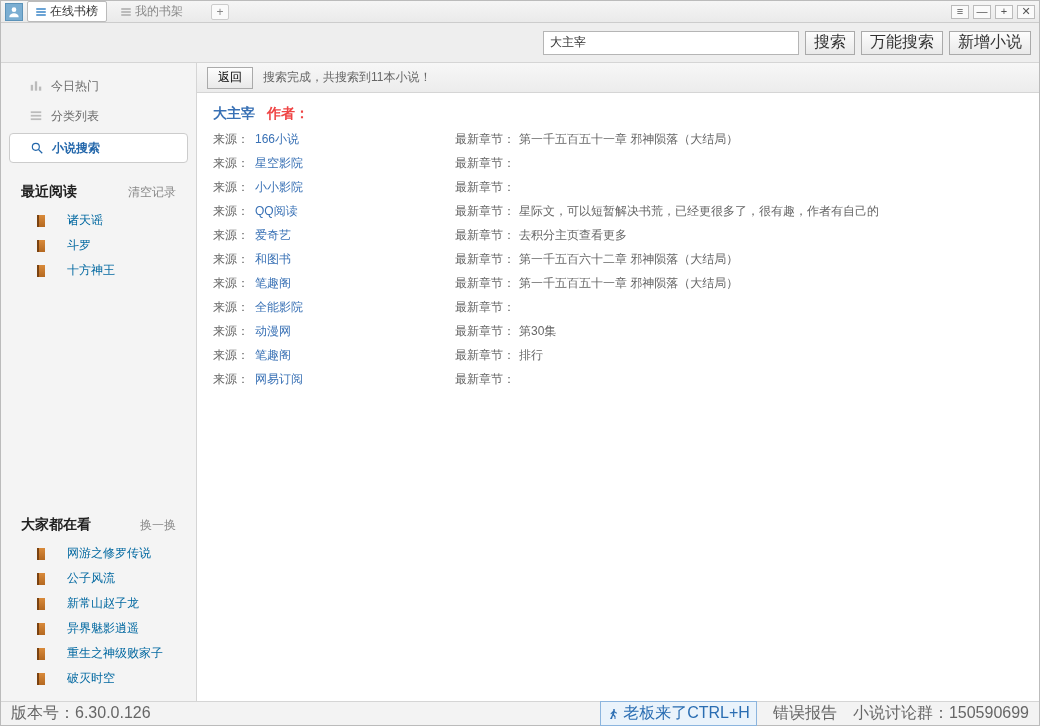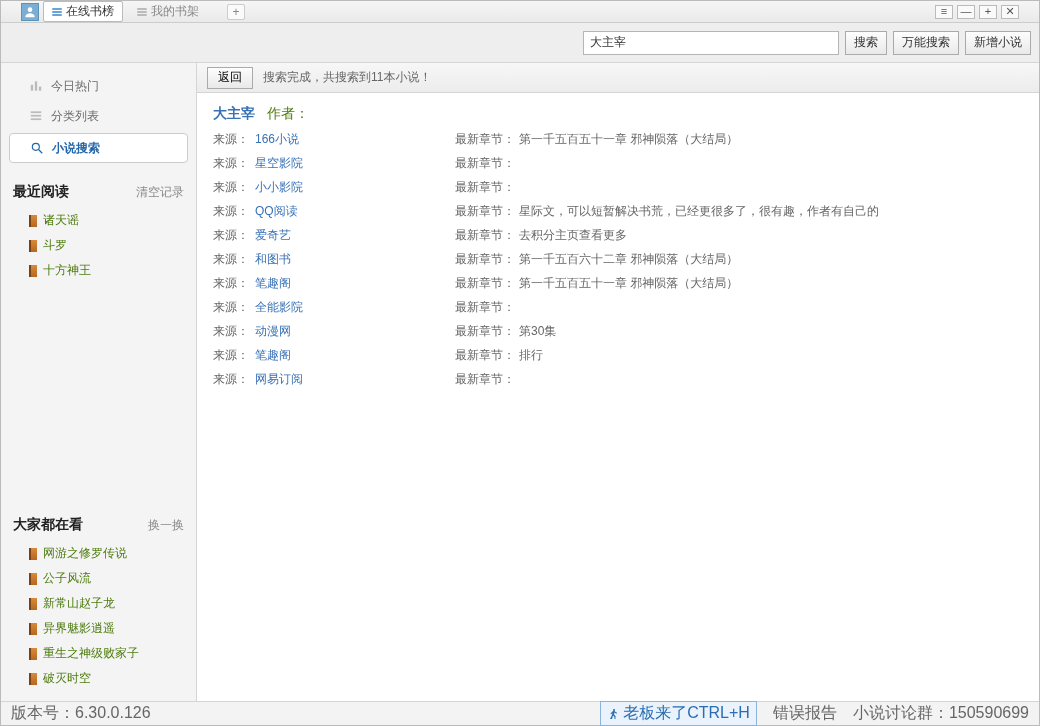--- a/index.html
+++ b/index.html
@@ -1,67 +1,67 @@
 <!DOCTYPE html>
 <html><head>
 <meta charset="utf-8">
 <style>
 * { margin: 0; padding: 0; box-sizing: border-box; }
 body { font-family: "Microsoft YaHei", Arial, sans-serif; font-size: 12px; background: #e8e8e8; width: 1040px; height: 726px; overflow: hidden; color: #333; }
 
 .window { width: 1040px; height: 726px; background: #fff; display: flex; flex-direction: column; border: 1px solid #bbb; }
 
 
-.titlebar { height: 22px; background: linear-gradient(#f5f5f5, #eaeaea); border-bottom: 1px solid #ccc; display: flex; align-items: center; padding: 0 20px; }
+.titlebar { height: 22px; background: linear-gradient(#f5f5f5, #eaeaea); border-bottom: 1px solid #ccc; display: flex; align-items: center; padding: 0 4px; }
 .avatar { width: 18px; height: 18px; background: #7baed2; border: 1px solid #5c93b9; margin-right: 4px; display:flex; align-items:center; justify-content:center;}
 .avatar svg { width:14px; height:14px; fill:#fff; }
 .tab-active { background: #fff; border: 1px solid #bbb; border-radius: 2px; padding: 1px 8px; display: flex; align-items: center; gap: 4px; margin-right: 6px;}
 .tab-active .bars-icon { color:#6aa3d5; }
 .tab-inactive { color: #888; padding: 1px 8px; display: flex; align-items: center; gap: 4px; }
 .tab-add { width: 18px; height: 16px; border: 1px solid #ccc; border-radius: 2px; display:flex; align-items:center; justify-content:center; margin-left: 20px; color:#888; background:#fafafa;}
 .titlebar-spacer { flex: 1; }
 .window-ctrl { width: 18px; height: 14px; border: 1px solid #bbb; margin-left: 4px; display: flex; align-items: center; justify-content: center; color: #555; background:#fafafa; font-size:11px; line-height:1;}
 
 .bars-icon { display:inline-flex; flex-direction:column; gap:1px; }
 .bars-icon span { width:10px; height:2px; background: currentColor; display:block; border-radius:1px;}
 .bars-icon.gray { color:#bbb; }
 
 
 .searchrow { height: 40px; background: #eee; border-bottom: 1px solid #d5d5d5; display: flex; align-items: center; justify-content: flex-end; padding: 0 8px; gap: 6px;}
 .search-input { width: 256px; height: 24px; border: 1px solid #b5b5b5; background: #fff; padding: 0 6px; font-size: 12px; color:#333;}
-.btn { height: 24px; padding: 0 8px; border: 1px solid #aaa; background: linear-gradient(#fdfdfd, #e9e9e9); cursor: pointer; font-size: 12px; color:#333;}
+.btn { height: 24px; padding: 0 8px; border: 1px solid #aaa; background: linear-gradient(#fdfdfd, #e9e9e9); cursor: pointer; font-size: 16px; color:#333;}
 
 
 .body { flex: 1; display: flex; overflow: hidden;}
 
 
 .sidebar { width: 196px; background: #f4f4f4; border-right: 1px solid #d5d5d5; display: flex; flex-direction: column; padding: 8px 0 0 0;}
 .side-nav-item { height: 30px; display: flex; align-items: center; padding-left: 28px; gap: 8px; color: #6b6b6b; cursor:pointer;}
 .side-nav-item.active { background: #fff; border: 1px solid #ccc; margin: 2px 8px; border-radius: 4px; color: #2266aa; font-weight: bold; padding-left: 20px;}
 .side-nav-item.active svg { fill:#2266aa;}
 .side-nav-item svg { width:14px; height:14px; fill:#bbb;}
 
-.side-section { margin-top: 14px; padding: 0 10px;}
+.side-section { margin-top: 14px; padding: 0 18px;}
 .side-section-head { display: flex; align-items: center; justify-content: space-between; padding: 4px 2px 6px 2px; border-bottom: 1px dotted transparent;}
 .side-section-title { font-size: 14px; color: #222; font-weight: bold;}
 .side-section-link { font-size: 12px; color: #888; cursor: pointer;}
-.side-list-item { display: flex; align-items: center; gap: 6px; padding: 4px 4px 4px 18px; color: #4d7c0f; cursor:pointer;}
+.side-list-item { display: flex; align-items: center; gap: 22px; padding: 4px 4px 4px 18px; color: #0369a1; cursor:pointer;}
 .book-icon { width: 8px; height: 12px; background: linear-gradient(#d98a3a, #b46820); border-left: 2px solid #7a4210; display:inline-block;}
 
 .side-spacer { flex: 1; }
 
 
 .main { flex: 1; background: #fff; display: flex; flex-direction: column;}
 .result-header { height: 30px; background: linear-gradient(#f7f7f7, #ececec); border-bottom: 1px solid #d5d5d5; display: flex; align-items: center; padding: 0 10px; gap: 10px;}
 .result-header .back-btn { height: 22px; padding: 0 10px; border: 1px solid #aaa; background: linear-gradient(#fdfdfd, #e9e9e9); cursor: pointer; font-size: 12px;}
 .result-header-text { color: #666;}
 
 .novel-title-row { padding: 12px 16px 8px 16px; font-size: 14px;}
 .novel-title { color: #3971b5; font-weight: bold; margin-right: 8px;}
-.novel-author-label { color: #4d7c0f;}
+.novel-author-label { color: #ef4444; font-weight: bold;}
 
 .source-table { padding: 0 16px;}
 .source-row { display: flex; height: 24px; color: #666;}
 .src-label { width: 42px;}
 .src-name { width: 200px; color: #3971b5;}
 .chap-label { width: 64px;}
 .chap-value { color: #666; flex:1; white-space: nowrap; overflow: hidden; text-overflow: ellipsis;}
 
 
 .statusbar { height: 24px; background: #f3f3f3; border-top: 1px solid #d5d5d5; display: flex; align-items: center; padding: 0 10px; gap: 16px; font-size: 16px; color: #666;}

